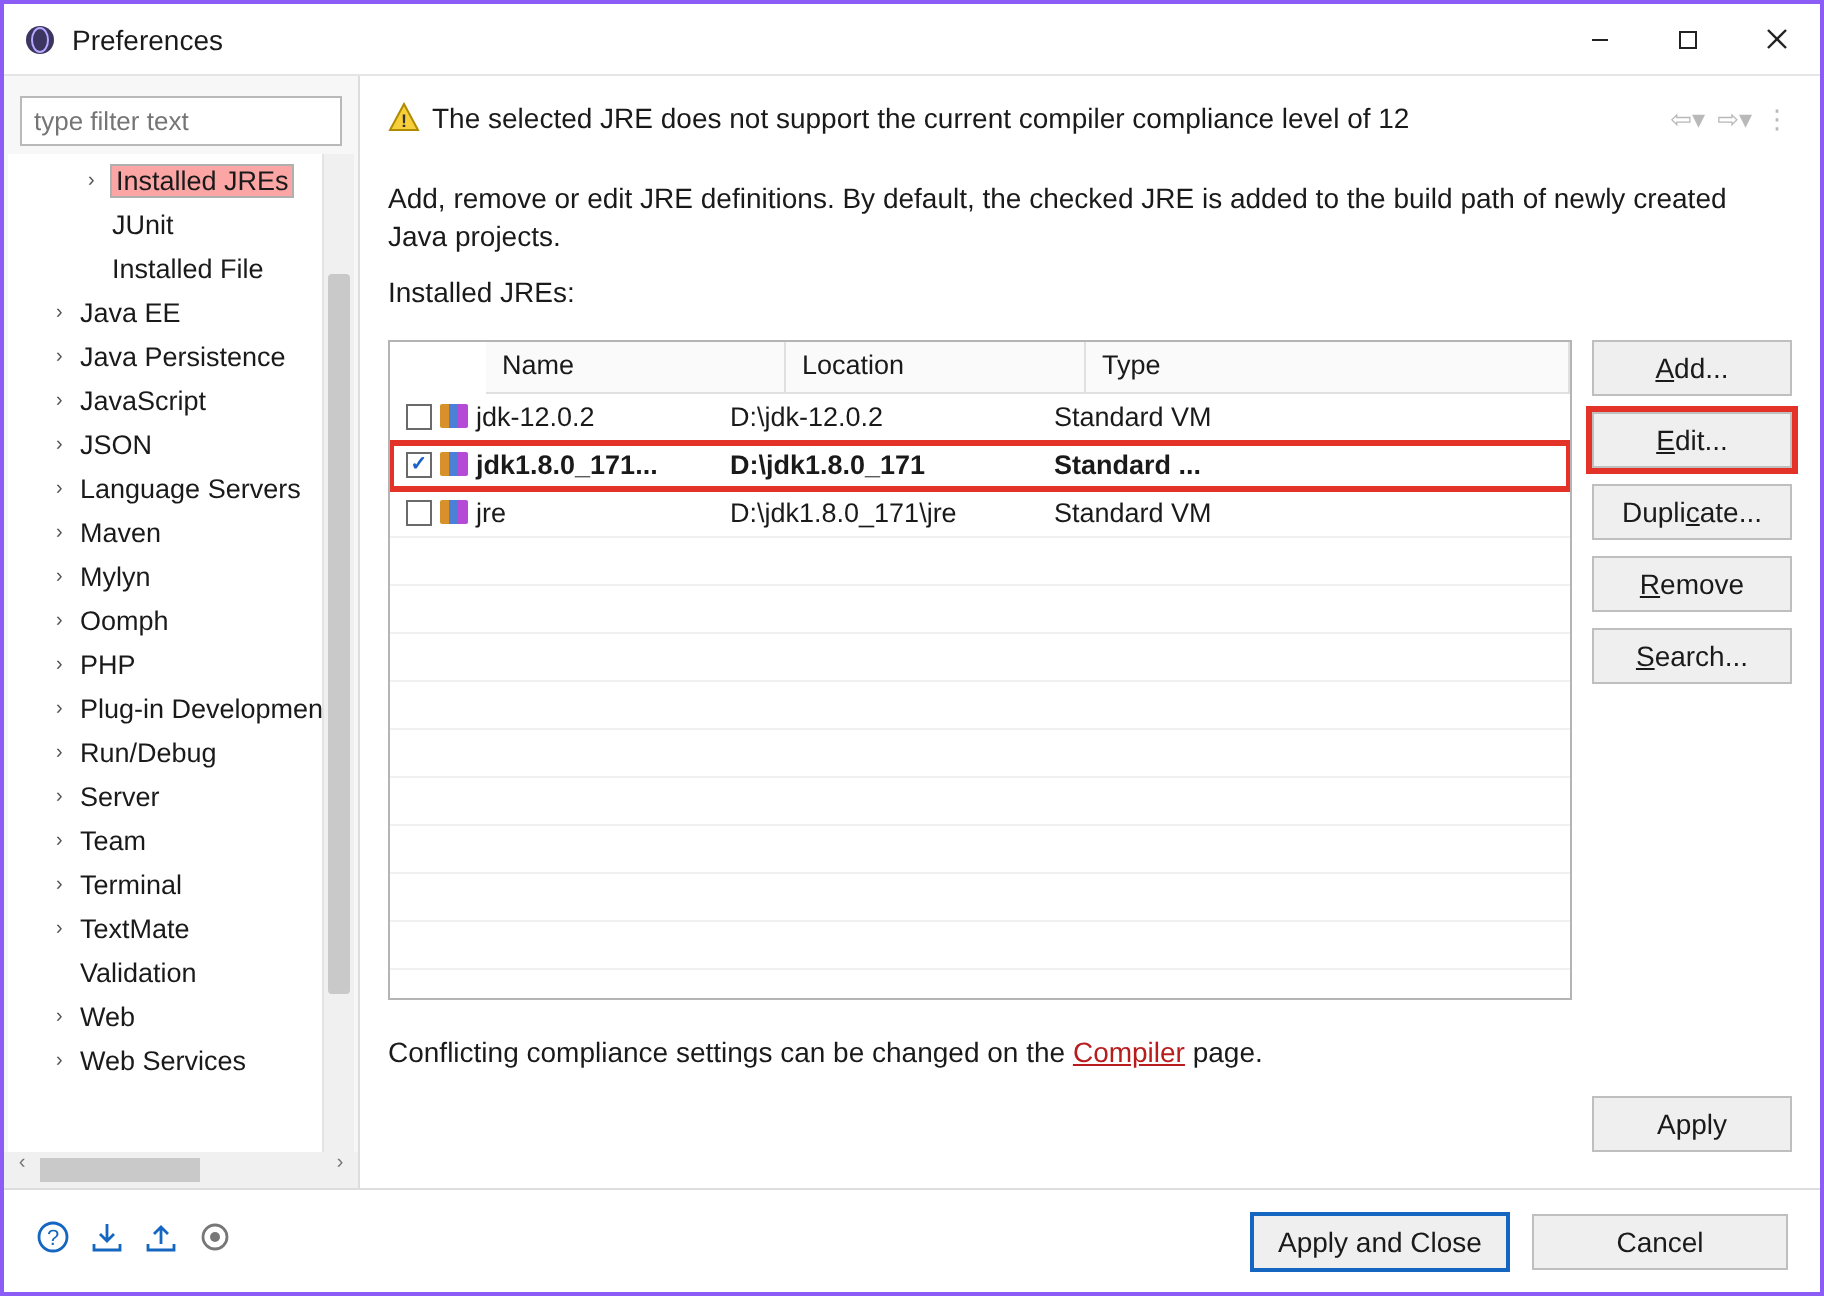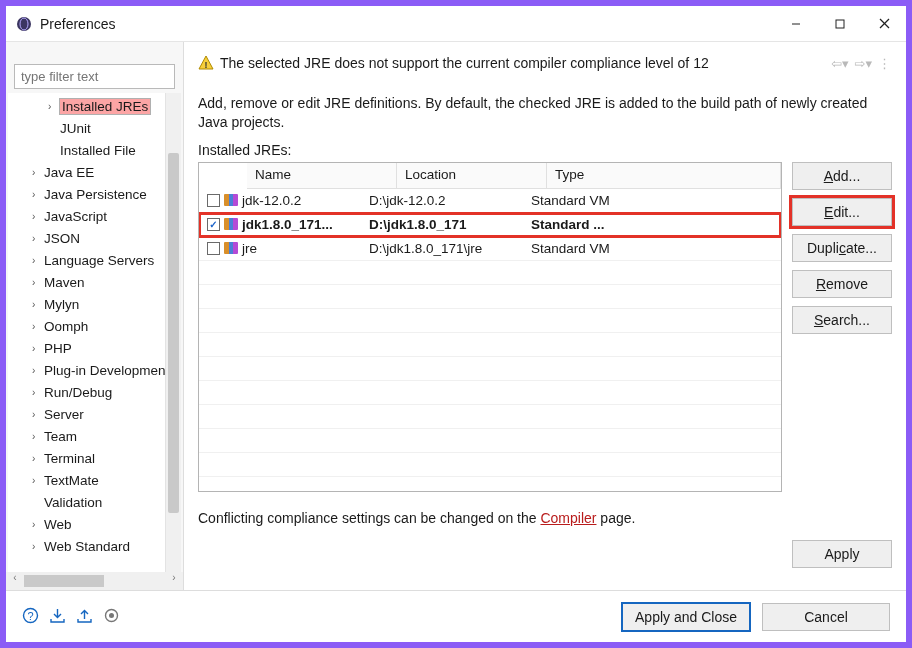--- a/index.html
+++ b/index.html
@@ -10,21 +10,21 @@
     background: #fff;
     color: #1a1a1a;
     width: 912px;
     height: 648px;
     overflow: hidden;
     position: relative;
   }
   .window {
     width: 912px;
     height: 648px;
-    border: 6px solid #8b5cf6;
+    border: 2px solid #8b5cf6;
     display: flex;
     flex-direction: column;
     background: #fff;
   }
   .titlebar {
     height: 36px;
     display: flex;
     align-items: center;
     padding: 0 0 0 10px;
     border-bottom: 1px solid #e5e5e5;
@@ -54,21 +54,21 @@
   
   .left-panel {
     width: 178px;
     border-right: 1px solid #ddd;
     display: flex;
     flex-direction: column;
     background: #f7f7f7;
     padding: 6px 0 0 0;
   }
   .filter-box {
-    margin: 16px 8px 4px 8px;
+    margin: 4px 8px 4px 8px;
     height: 25px;
     border: 1px solid #b9b9b9;
     background: #fff;
     font-size: 13px;
     padding: 2px 6px;
     color: #404040;
   }
   .tree {
     flex: 1;
     overflow: hidden;
@@ -149,21 +149,21 @@
     color: #b9b9b9;
     font-size: 13px;
   }
   .desc-text {
     margin: 18px 0 10px 0;
     font-size: 14px;
     line-height: 1.35;
   }
   .section-label {
     font-size: 14px;
-    margin-bottom: 4px;
+    margin-bottom: 16px;
   }
   .table-area {
     display: flex;
     gap: 10px;
     align-items: flex-start;
   }
   .jre-table {
     flex: 1;
     border: 1px solid #b4b4b4;
     background: #fff;
@@ -395,21 +395,21 @@
           <div class="tree-item indent1">
             <span class="arrow"></span>
             <span class="label-span">Validation</span>
           </div>
           <div class="tree-item indent1">
             <span class="arrow">›</span>
             <span class="label-span">Web</span>
           </div>
           <div class="tree-item indent1">
             <span class="arrow">›</span>
-            <span class="label-span">Web Standard</span>
+            <span class="label-span">Web Services</span>
           </div>
           <div class="tree-scroll">
           <div class="thumb"></div>
         </div>
       </div>
       <div class="tree-hscroll">
         <div class="arrow-btn">‹</div>
         <div class="htrack">
             <div class="hthumb"></div>
           </div>

